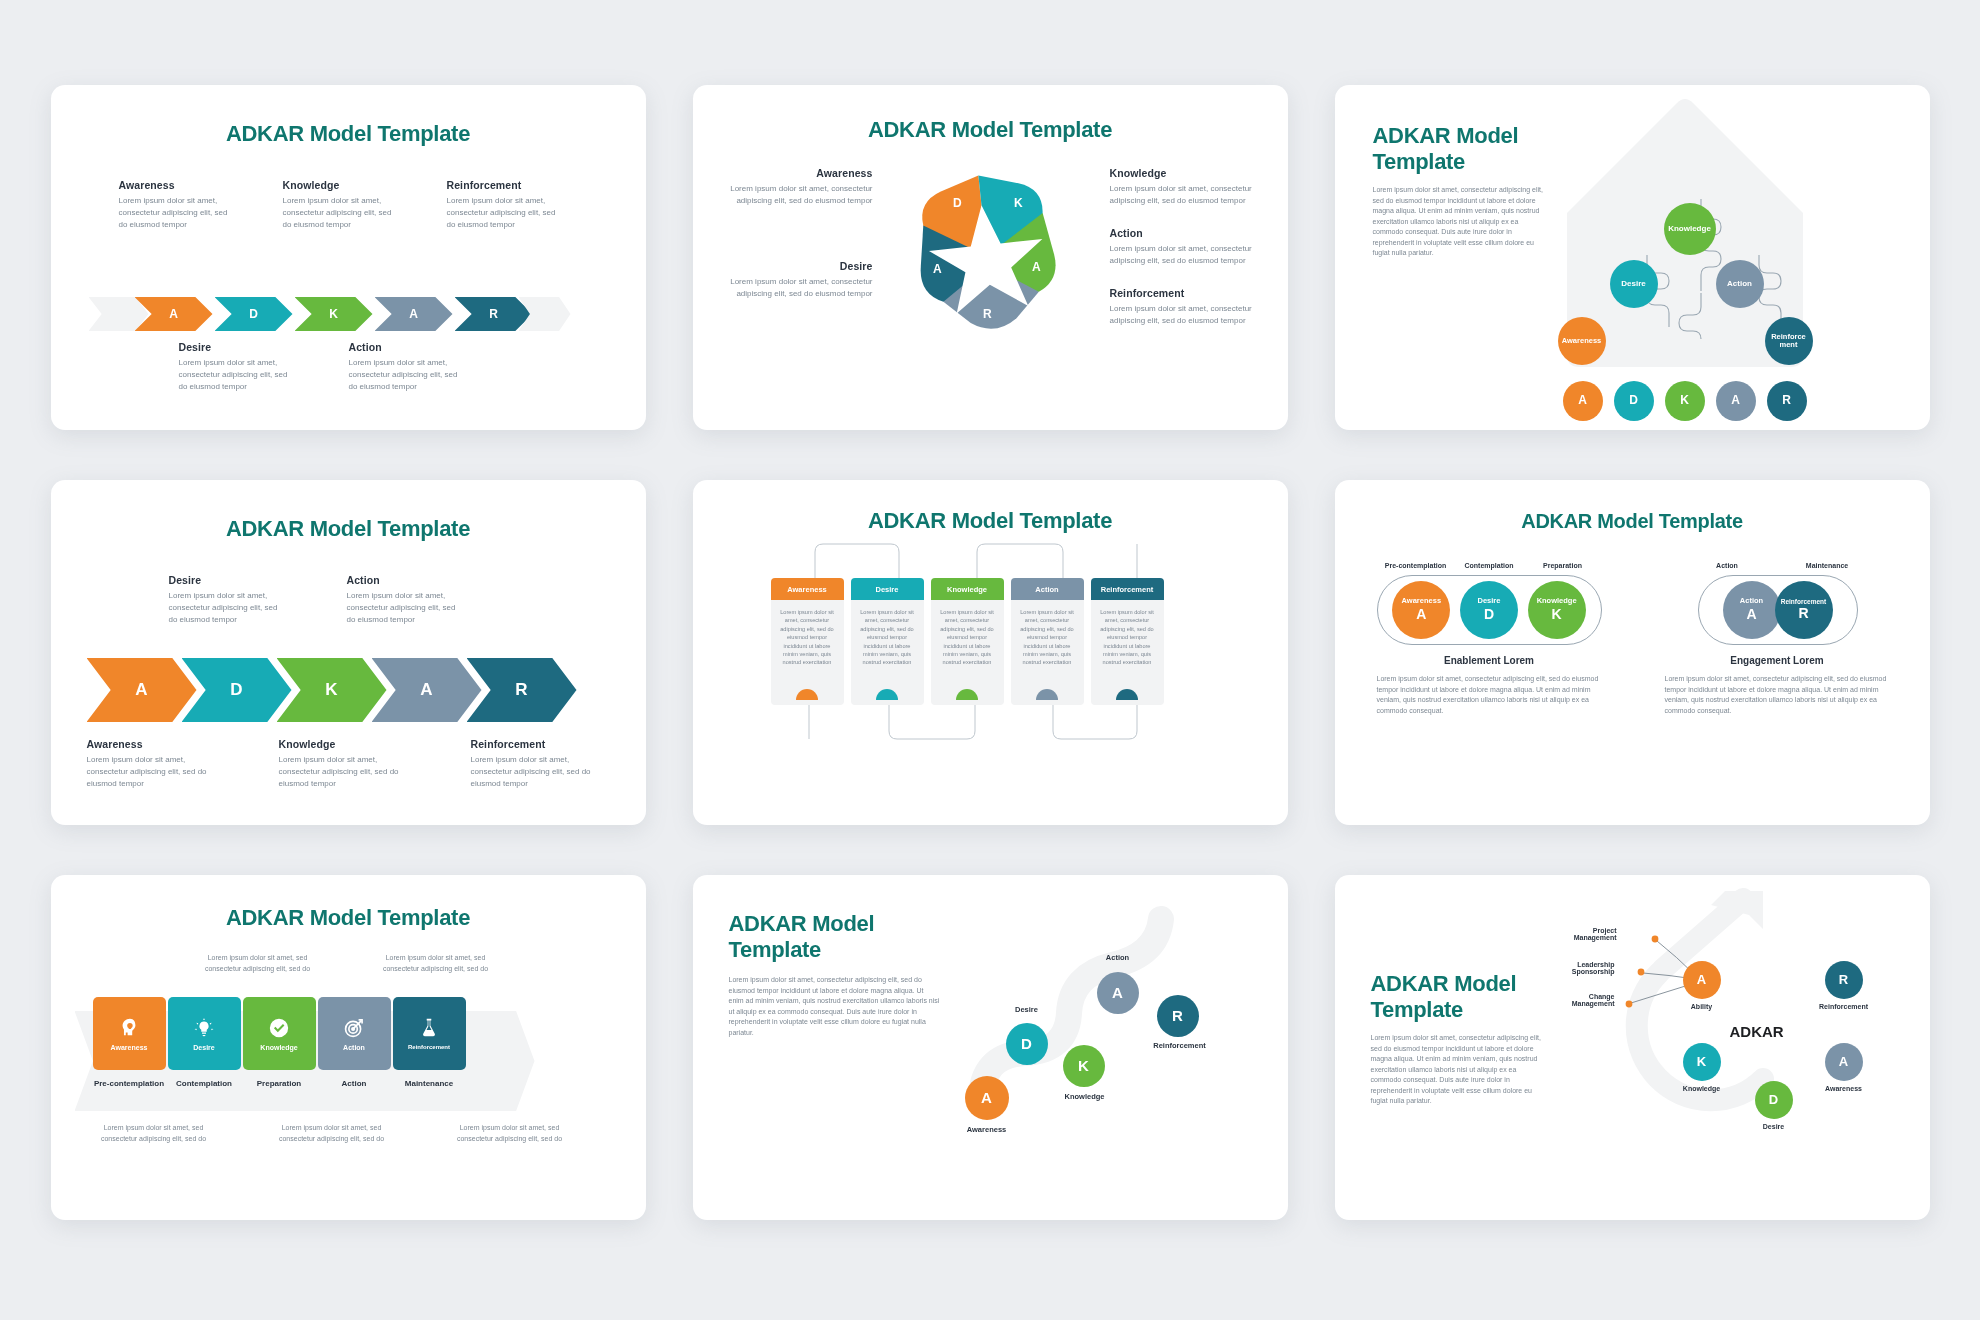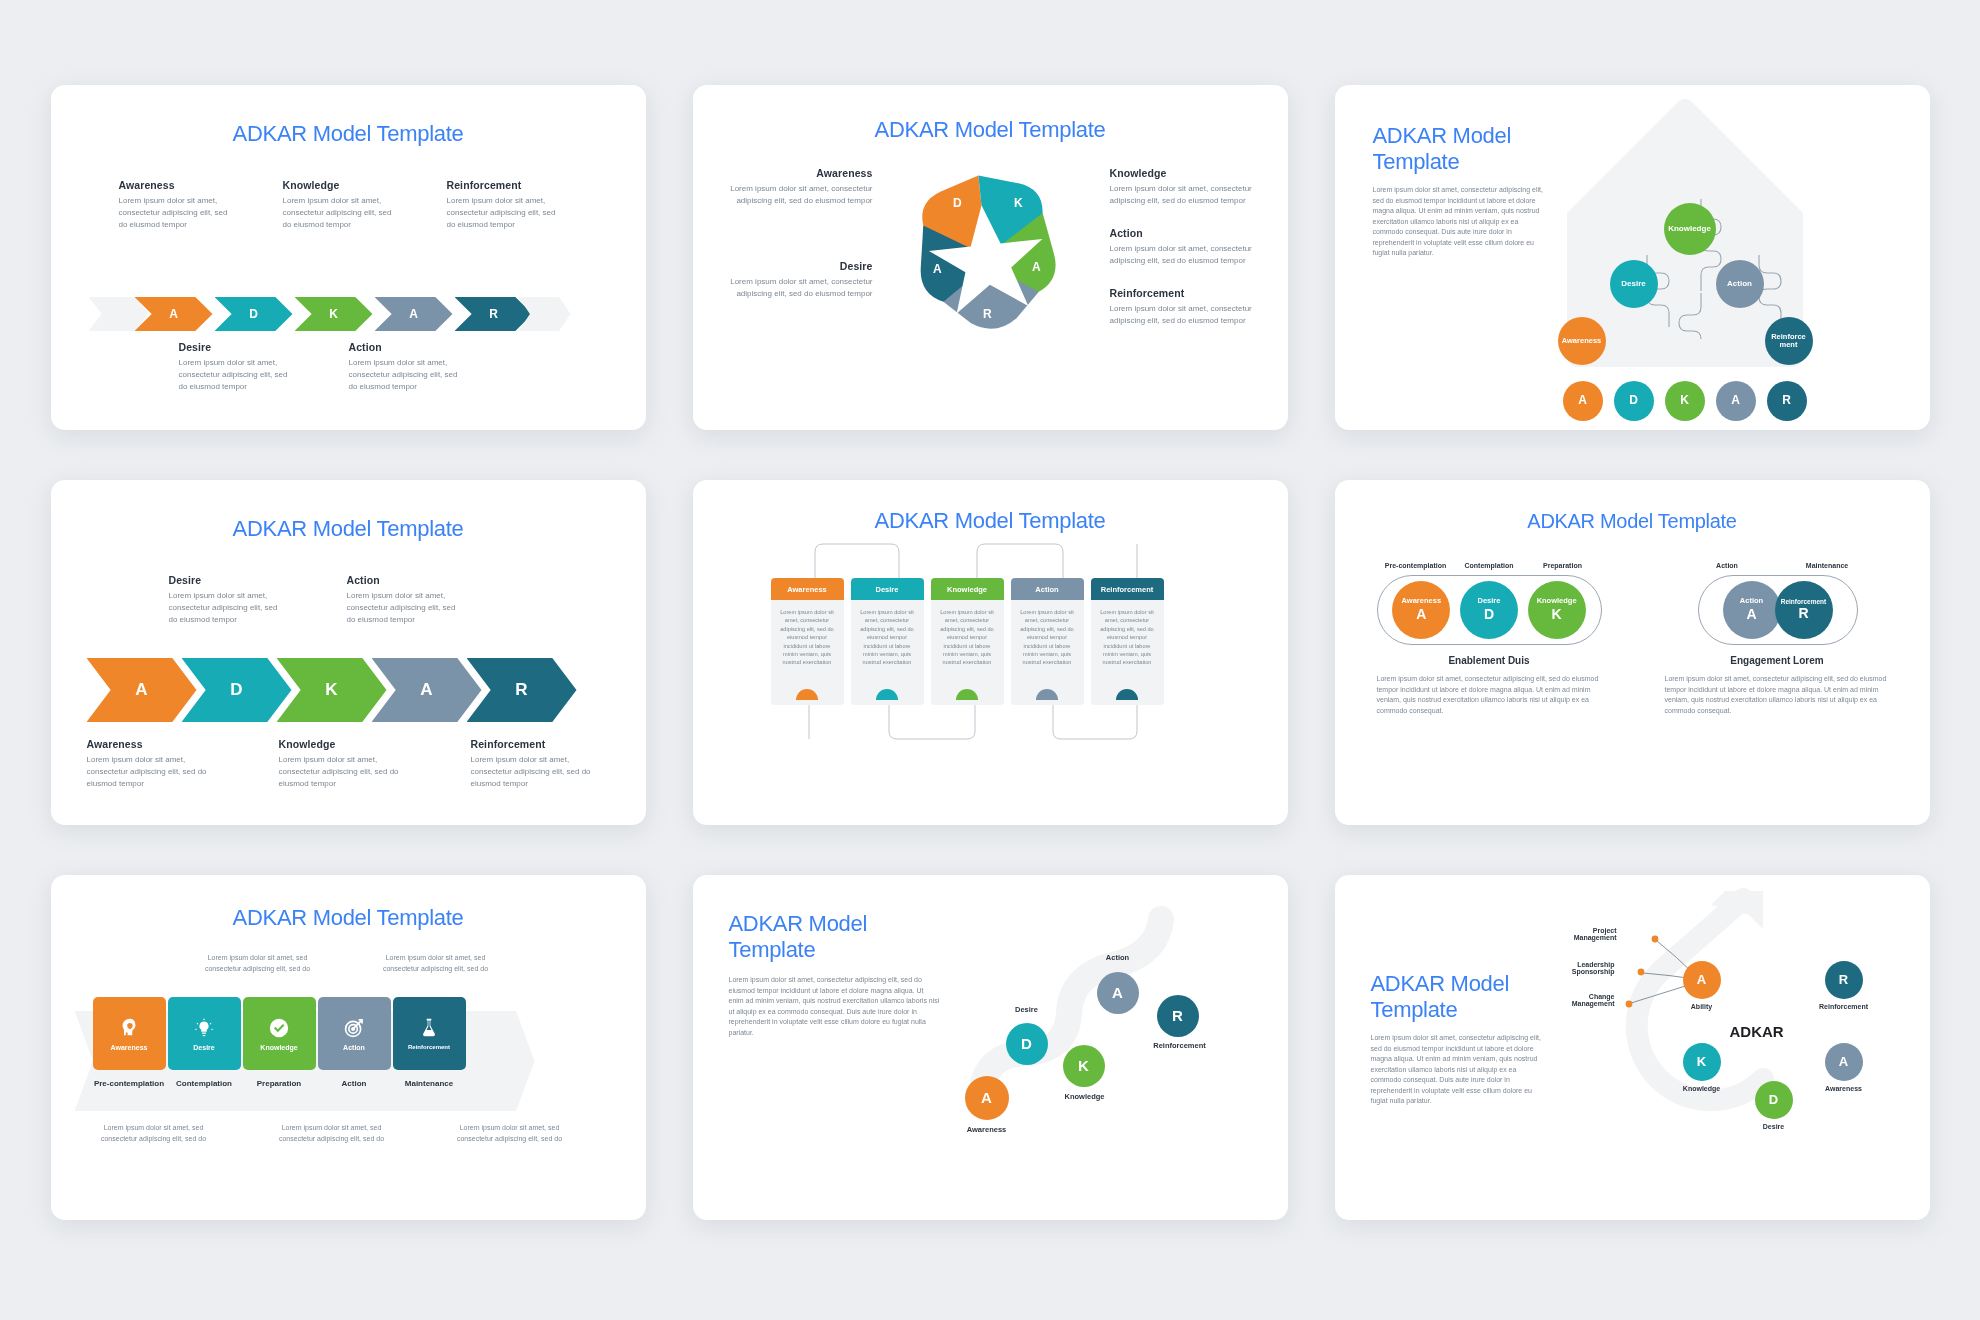--- a/index.html
+++ b/index.html
@@ -21,21 +21,21 @@
     justify-content: center;
   }
   .slide {
     background: #ffffff;
     border-radius: 14px;
     position: relative;
     overflow: hidden;
     box-shadow: 0 6px 22px rgba(120,130,145,0.17);
   }
   .title {
-    font-size: 22px; font-weight: 400; color: #3b82f6;
+    font-size: 22px; font-weight: 700; color: #0f766e;
     letter-spacing: -0.3px;
   }
   .title-c { text-align: center; }
   .h {
     font-size: 10.5px; font-weight: 700; color: #2b3440;
     margin-bottom: 4px; letter-spacing: .1px;
   }
   .p {
     font-size: 9px; line-height: 1.55; color: #7d8893;
   }
@@ -361,21 +361,21 @@
         </div>
         <div class="circ" style="width:58px;height:58px;background:#17ABB5;margin-left:-8px;">
           <span style="font-size:7.5px;font-weight:600">Desire</span>
           <span style="font-size:14px;font-weight:700;margin-top:1px">D</span>
         </div>
         <div class="circ" style="width:58px;height:58px;background:#67B93E;margin-left:-8px;">
           <span style="font-size:7.5px;font-weight:600">Knowledge</span>
           <span style="font-size:14px;font-weight:700;margin-top:1px">K</span>
         </div>
       </div>
-      <div style="text-align:center; margin-top:10px; font-size:10px; font-weight:700; color:#2B3440;">Enablement Duis</div>
+      <div style="text-align:center; margin-top:10px; font-size:10px; font-weight:700; color:#2B3440;">Enablement Lorem</div>
       <div class="p xs" style="margin-top:8px; text-align:left;">Lorem ipsum dolor sit amet, consectetur adipiscing elit, sed do eiusmod tempor incididunt ut labore et dolore magna aliqua. Ut enim ad minim veniam, quis nostrud exercitation ullamco laboris nisi ut aliquip ex ea commodo consequat.</div>
     </div>
 
     <div style="position:absolute; left:330px; top:82px; width:225px;">
       <div style="display:flex; justify-content:center; gap:38px;">
         <div class="stage" style="font-size:7px; width:62px;">Action</div>
         <div class="stage" style="font-size:7px; width:62px;">Maintenance</div>
       </div>
       <div style="margin-top:6px; height:70px; width:160px; margin-left:33px; border:1.2px solid #9AA7B2; border-radius:35px; display:flex; align-items:center; justify-content:center; padding:0 6px;">
         <div class="circ" style="width:58px;height:58px;background:#7B93A8;">

